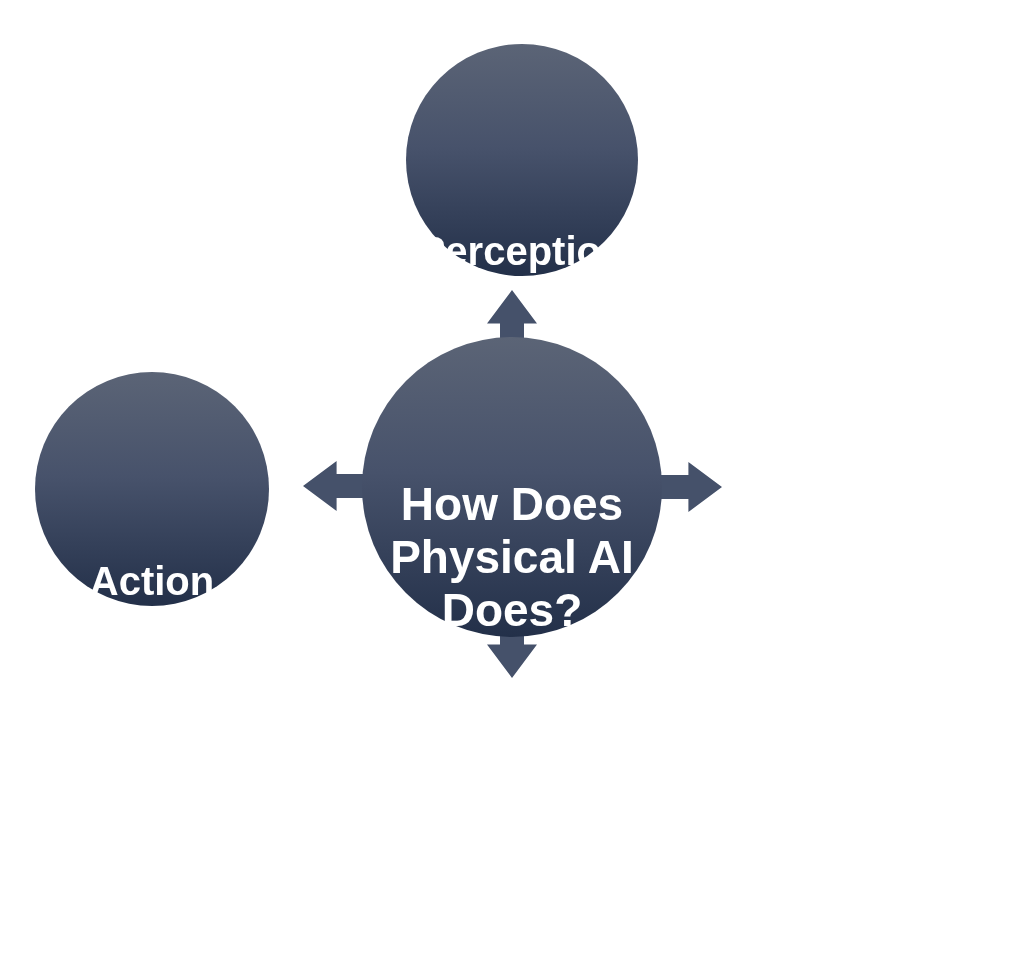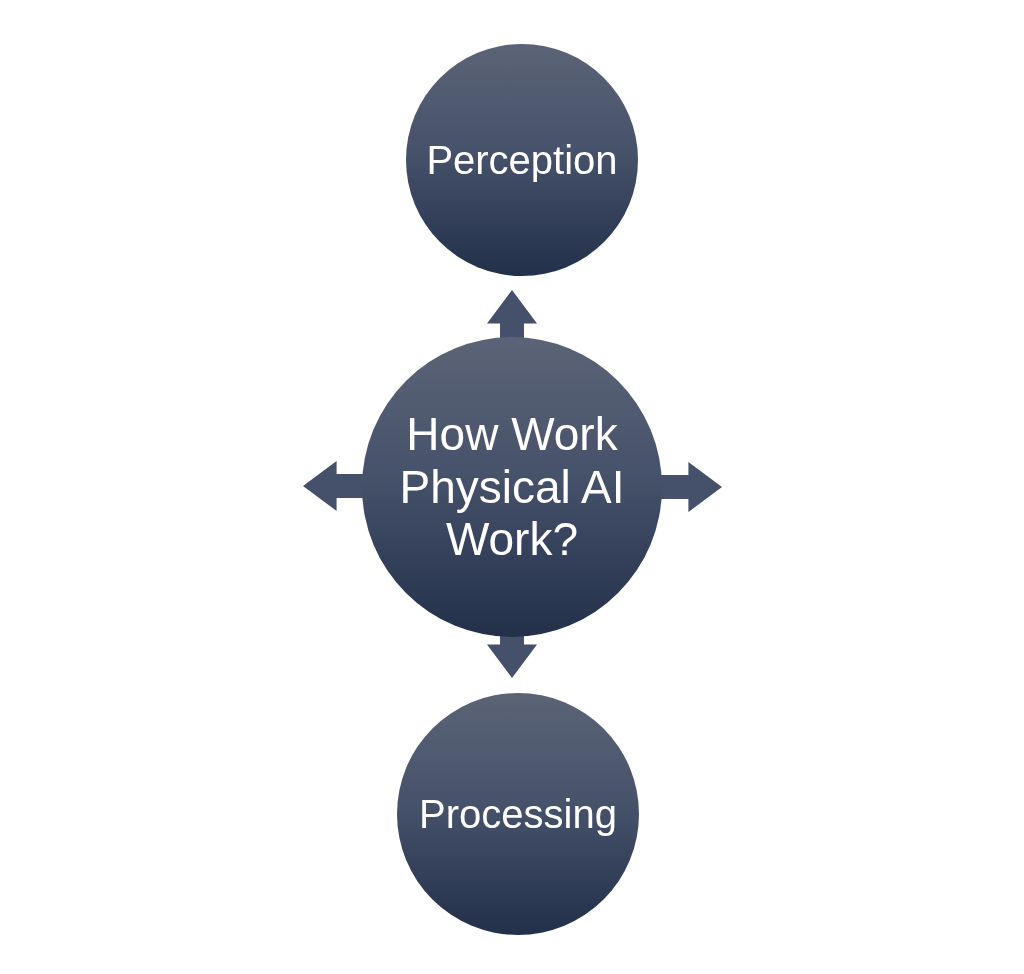--- a/index.html
+++ b/index.html
@@ -13,25 +13,25 @@
     width: 1024px;
     height: 974px;
     background: #ffffff;
     overflow: hidden;
   }
   .circle {
     position: absolute;
     border-radius: 50%;
     background: linear-gradient(180deg, #5b6476 0%, #47526b 45%, #233049 100%);
     display: flex;
-    align-items: center;
+    align-items: flex-end;
     justify-content: center;
     text-align: center;
     color: #ffffff;
-    font-weight: 400;
+    font-weight: 700;
   }
   .circle .label {
     display: block;
     text-align: center;
   }
   .circle-center {
     left: 362px;
     top: 337px;
     width: 300px;
     height: 300px;
@@ -113,26 +113,26 @@
 <body>
 
 <div class="canvas">
 
   <div class="arrow arrow-up"></div>
   <div class="arrow arrow-right"></div>
   <div class="arrow arrow-down"></div>
   <div class="arrow arrow-left"></div>
 
   <div class="circle circle-center">
-    <span class="label">How Work Physical AI Work?</span>
+    <span class="label">How Does Physical AI Does?</span>
   </div>
 
   <div class="circle circle-top">
     <span class="label node-label">Perception</span>
   </div>
 
 
-  <div class="circle circle-bottom">
-    <span class="label node-label">Processing</span>
+
+  <div class="circle circle-left">
+    <span class="label node-label">Action</span>
   </div>
-
 
 </div>
 
 </body></html>

